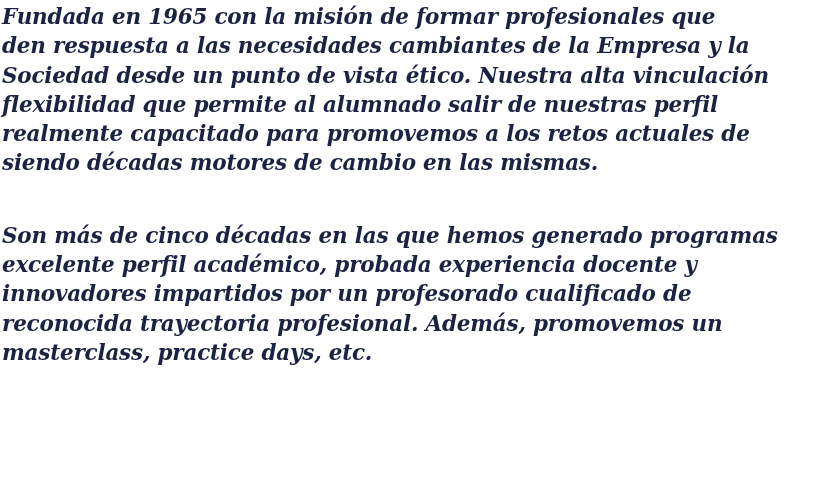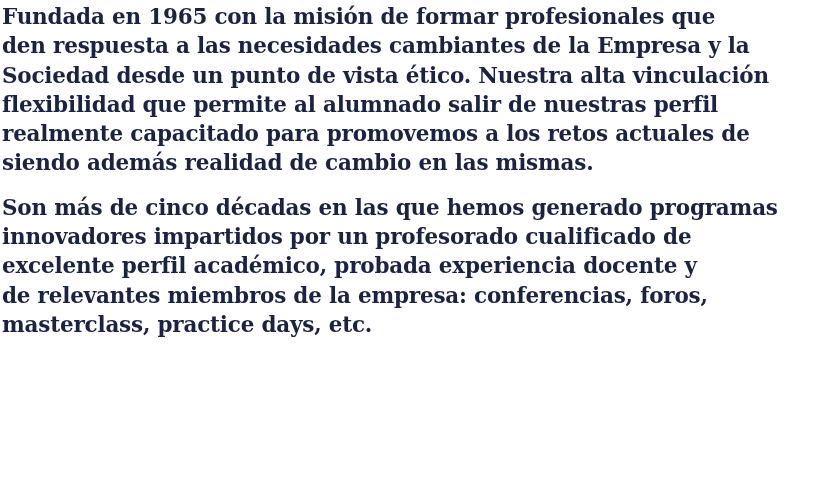--- a/index.html
+++ b/index.html
@@ -18,39 +18,40 @@
     color: #1b2342;
     font-weight: bold;
     font-size: 21.5px;
     line-height: 29.3px;
     letter-spacing: -0.2px;
   }
   .paragraph {
     margin: 0;
   }
   .paragraph + .paragraph {
-    margin-top: 15px;
+    margin-top: 43px;
   }
   .line {
     display: block;
     white-space: nowrap;
+    font-style: italic;
   }
 </style>
 </head>
 <body>
 
 <main class="text-block">
   <p class="paragraph">
     <span class="line">Fundada en 1965 con la misión de formar profesionales que</span>
     <span class="line">den respuesta a las necesidades cambiantes de la Empresa y la</span>
     <span class="line">Sociedad desde un punto de vista ético. Nuestra alta vinculación</span>
     <span class="line">flexibilidad que permite al alumnado salir de nuestras perfil</span>
     <span class="line">realmente capacitado para promovemos a los retos actuales de</span>
-    <span class="line">siendo además realidad de cambio en las mismas.</span>
+    <span class="line">siendo décadas motores de cambio en las mismas.</span>
   </p>
   <p class="paragraph">
     <span class="line">Son más de cinco décadas en las que hemos generado programas</span>
+    <span class="line">excelente perfil académico, probada experiencia docente y</span>
     <span class="line">innovadores impartidos por un profesorado cualificado de</span>
-    <span class="line">excelente perfil académico, probada experiencia docente y</span>
-    <span class="line">de relevantes miembros de la empresa: conferencias, foros,</span>
+    <span class="line">reconocida trayectoria profesional. Además, promovemos un</span>
     <span class="line">masterclass, practice days, etc.</span>
   </p>
 </main>
 
 </body></html>

